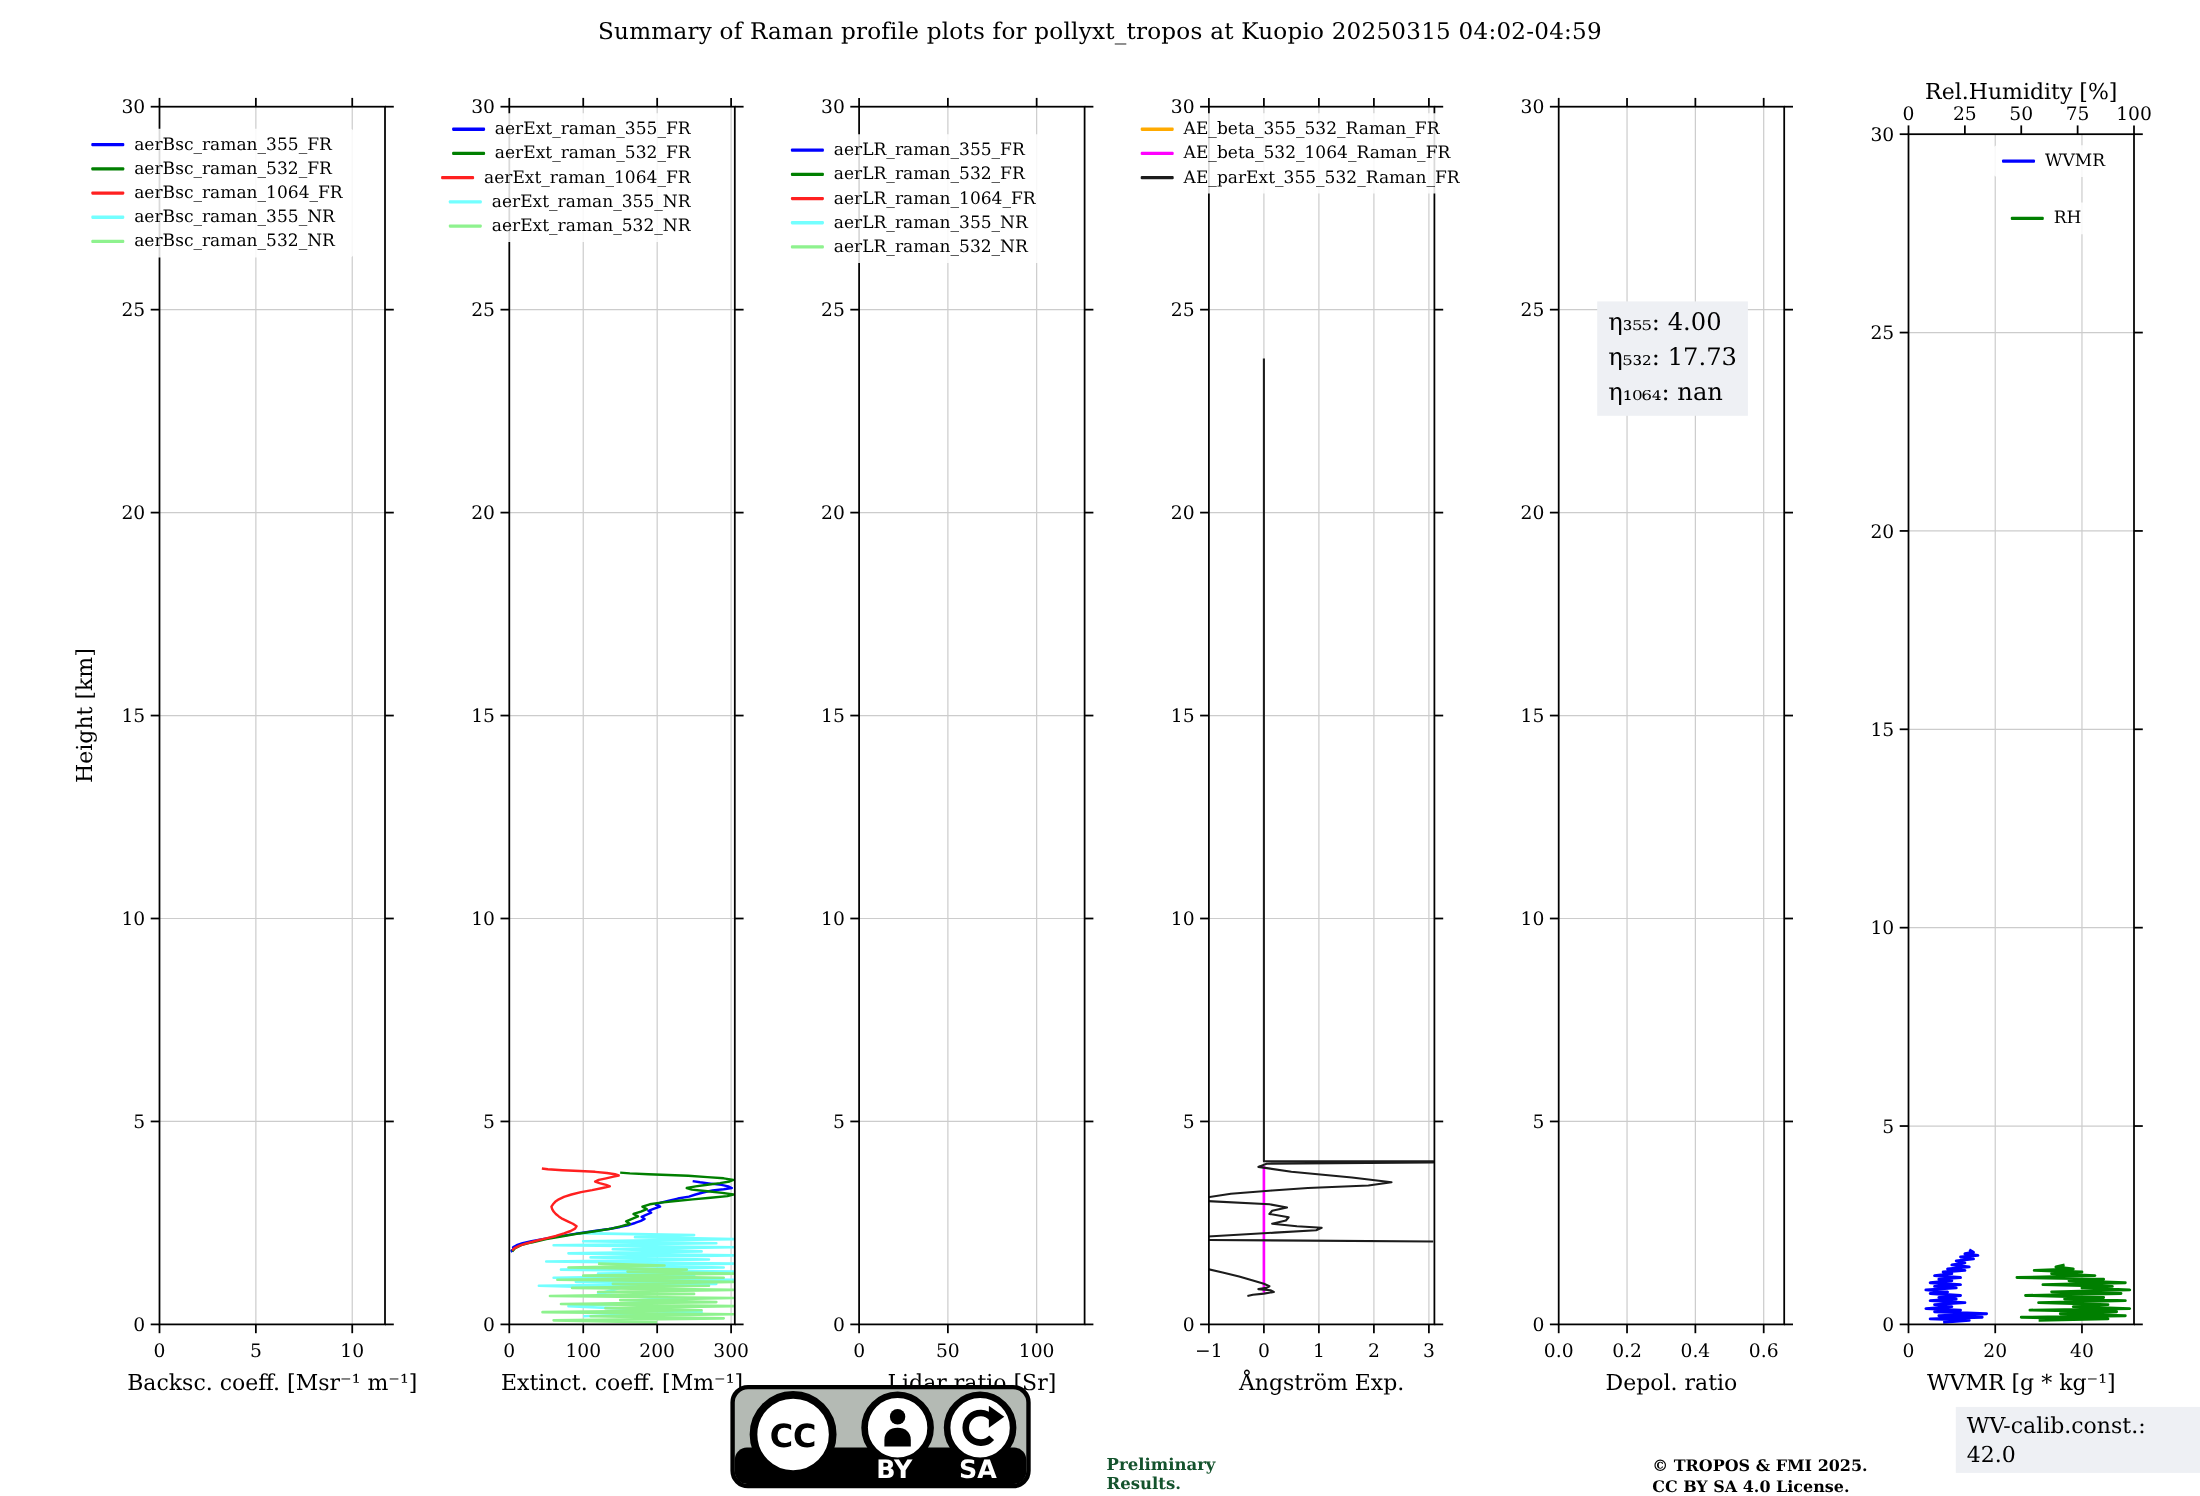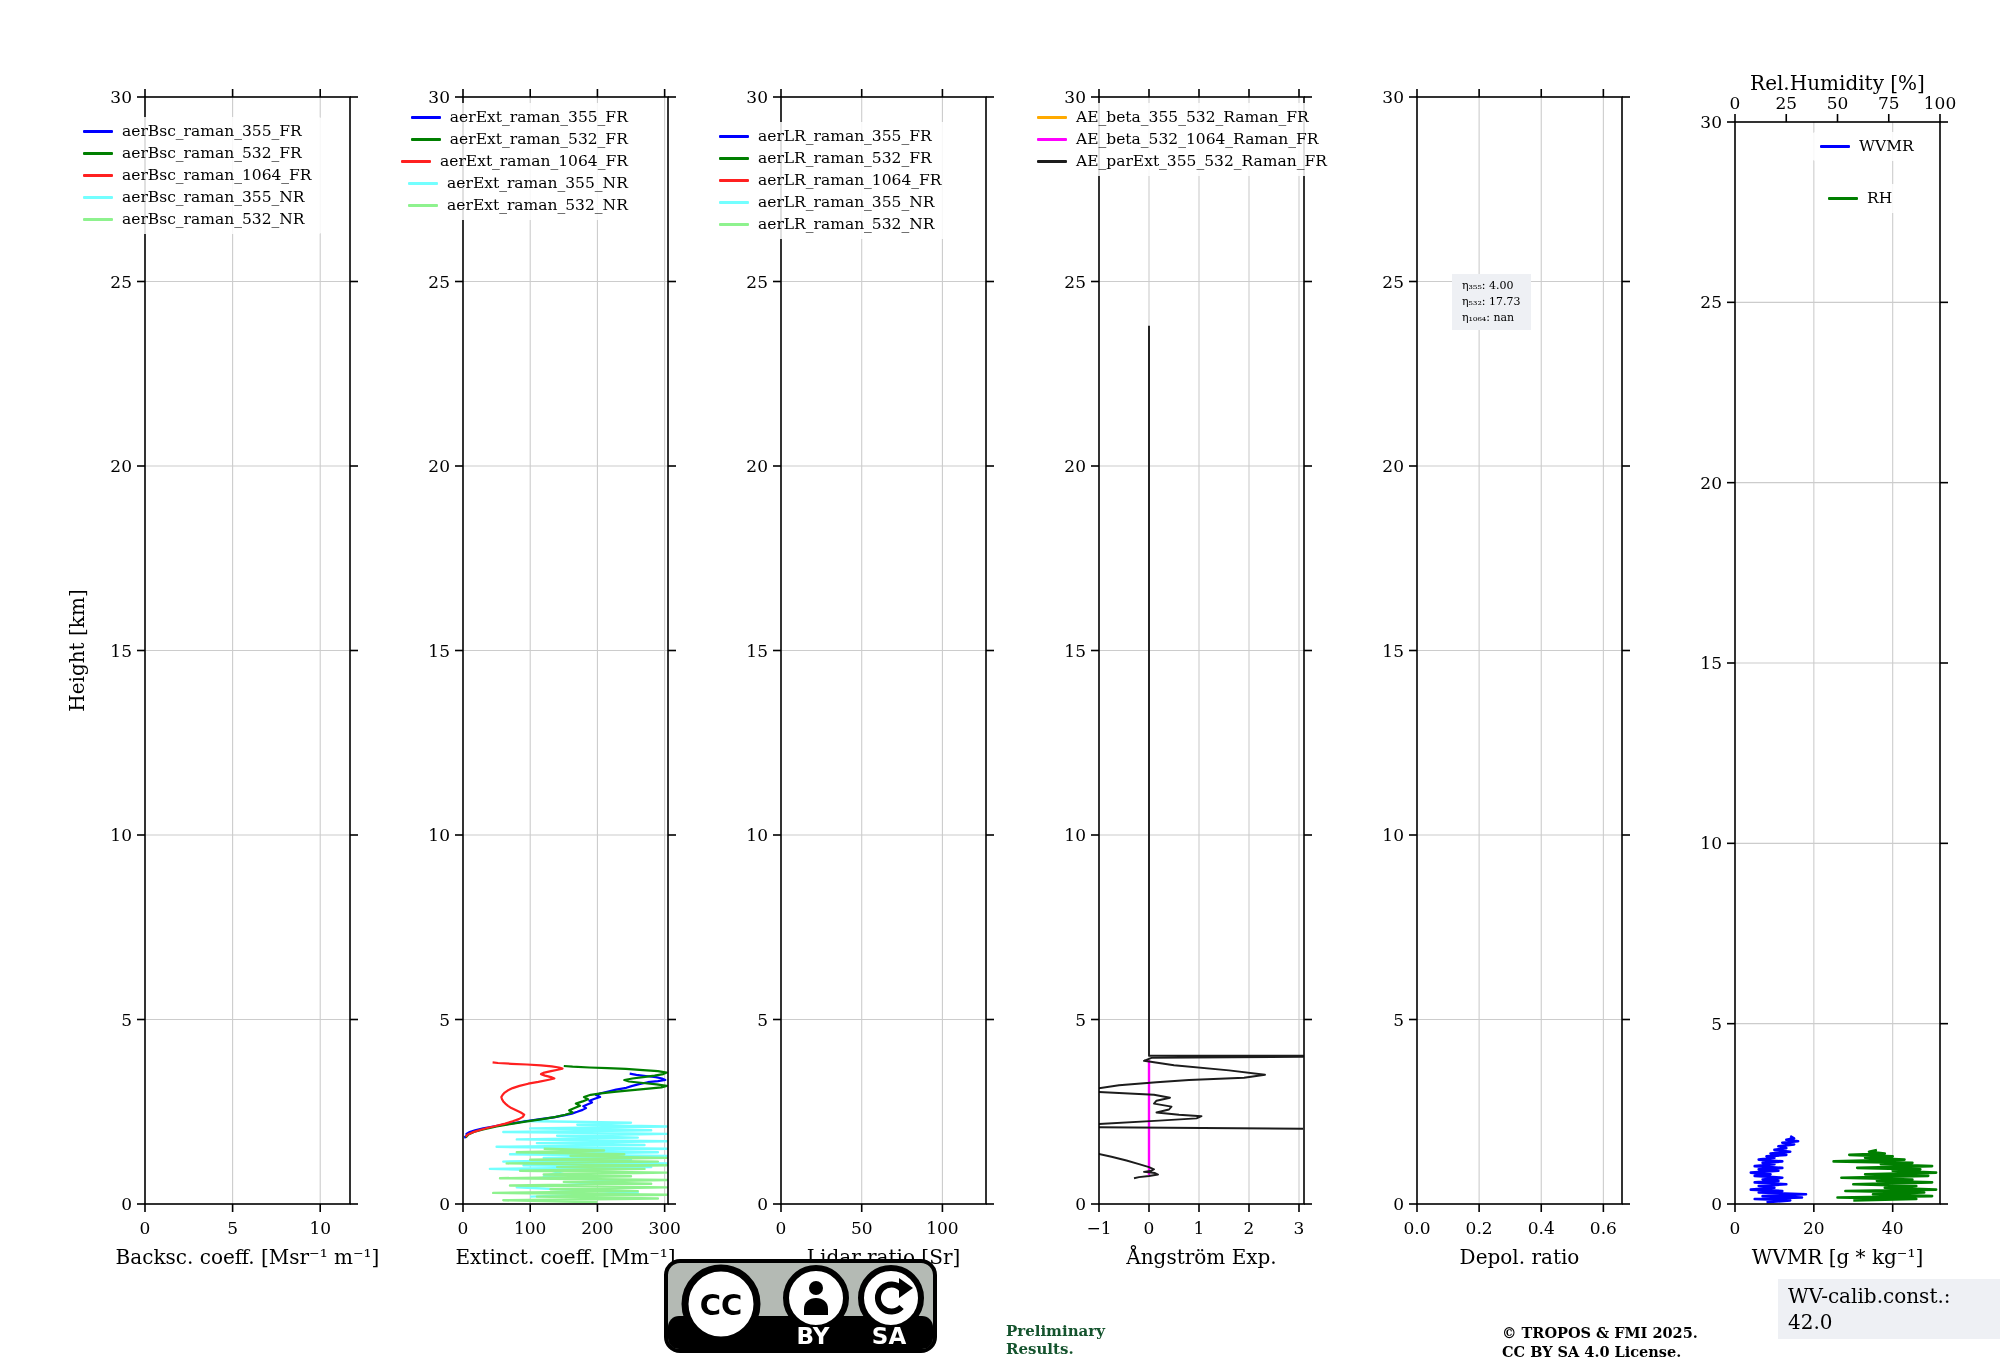--- a/index.html
+++ b/index.html
@@ -8,34 +8,35 @@
   #plot{position:absolute;left:0;top:0;}
   .title{position:absolute;top:16px;left:0;width:100%;text-align:center;
          font-size:21px;letter-spacing:0.2px;}
   .legend-box{position:absolute;background:rgba(255,255,255,0.85);
 onto      border:1px solid #cccccc;border-radius:4px;padding:5px 10px 5px 8px;
       display:flex;flex-direction:column;gap:3px;z-index:6;}
   .legend-row{display:flex;align-items:center;gap:9px;height:19px;}
   .legend-swatch{width:30px;height:2.6px;border-radius:1px;flex:0 0 auto;}
   .legend-label{font-size:15.5px;white-space:nowrap;line-height:1;}
   .note-box{position:absolute;background:#eef0f4;padding:4px 10px;z-index:5;}
-  .eta-box{left:1452px;top:274px;font-size:11px;line-height:1.45;}
+  .eta-box{left:1452px;top:274px;font-size:22px;line-height:1.45;}
   .ref-box{left:193px;top:1276px;font-size:15.5px;line-height:1.4;}
   .wv-box{left:1778px;top:1279px;font-size:20px;line-height:1.3;}
   .prelim{position:absolute;left:1006px;top:1322px;color:#14532d;
           font-weight:bold;font-size:15px;line-height:1.2;z-index:5;}
   .copyright{position:absolute;left:1502px;top:1324px;font-weight:bold;
              font-size:14.5px;line-height:1.3;z-index:5;}
   .cc-badge{position:absolute;left:663px;top:1258px;z-index:5;}
 </style>
 </head>
 <body>
 
 <div id="fig">
 
+  <div class="title">Summary of Raman profile plots for pollyxt_tropos at Kuopio 20250315 04:02-04:59</div>
 
   <svg id="plot" width="2000" height="1360" viewBox="0 0 2000 1360">
       <defs>
         <clipPath id="clip0">
           <rect x="145" y="97" width="205" height="1107"></rect>
         </clipPath>
         <clipPath id="clip1">
           <rect x="463" y="97" width="205" height="1107"></rect>
         </clipPath>
         <clipPath id="clip2">

